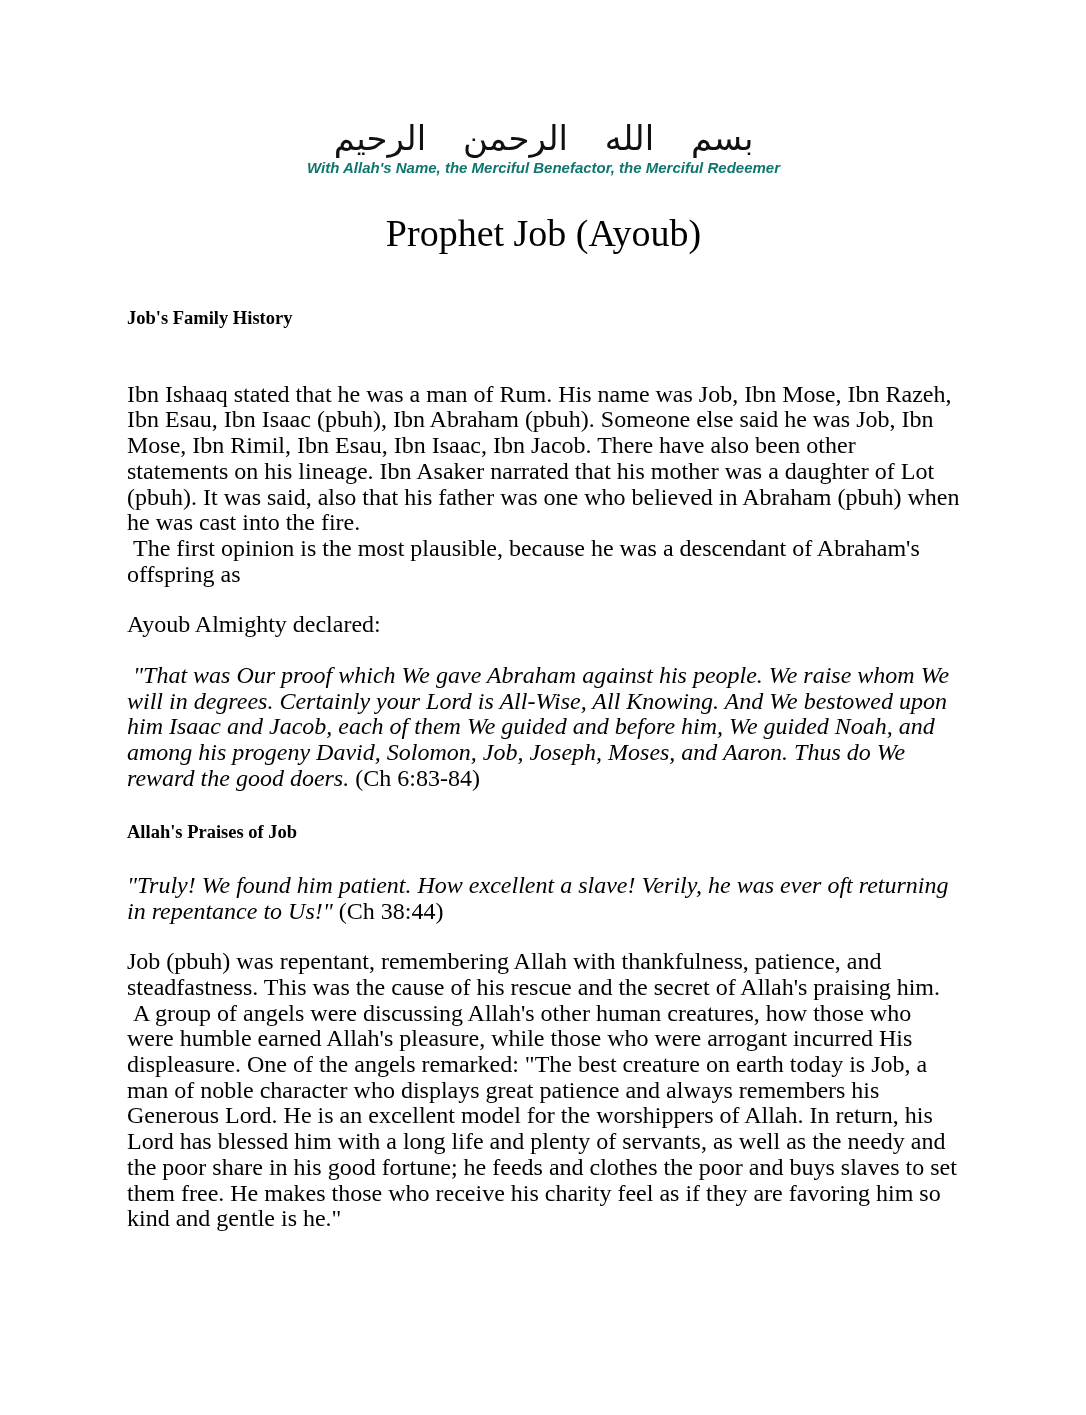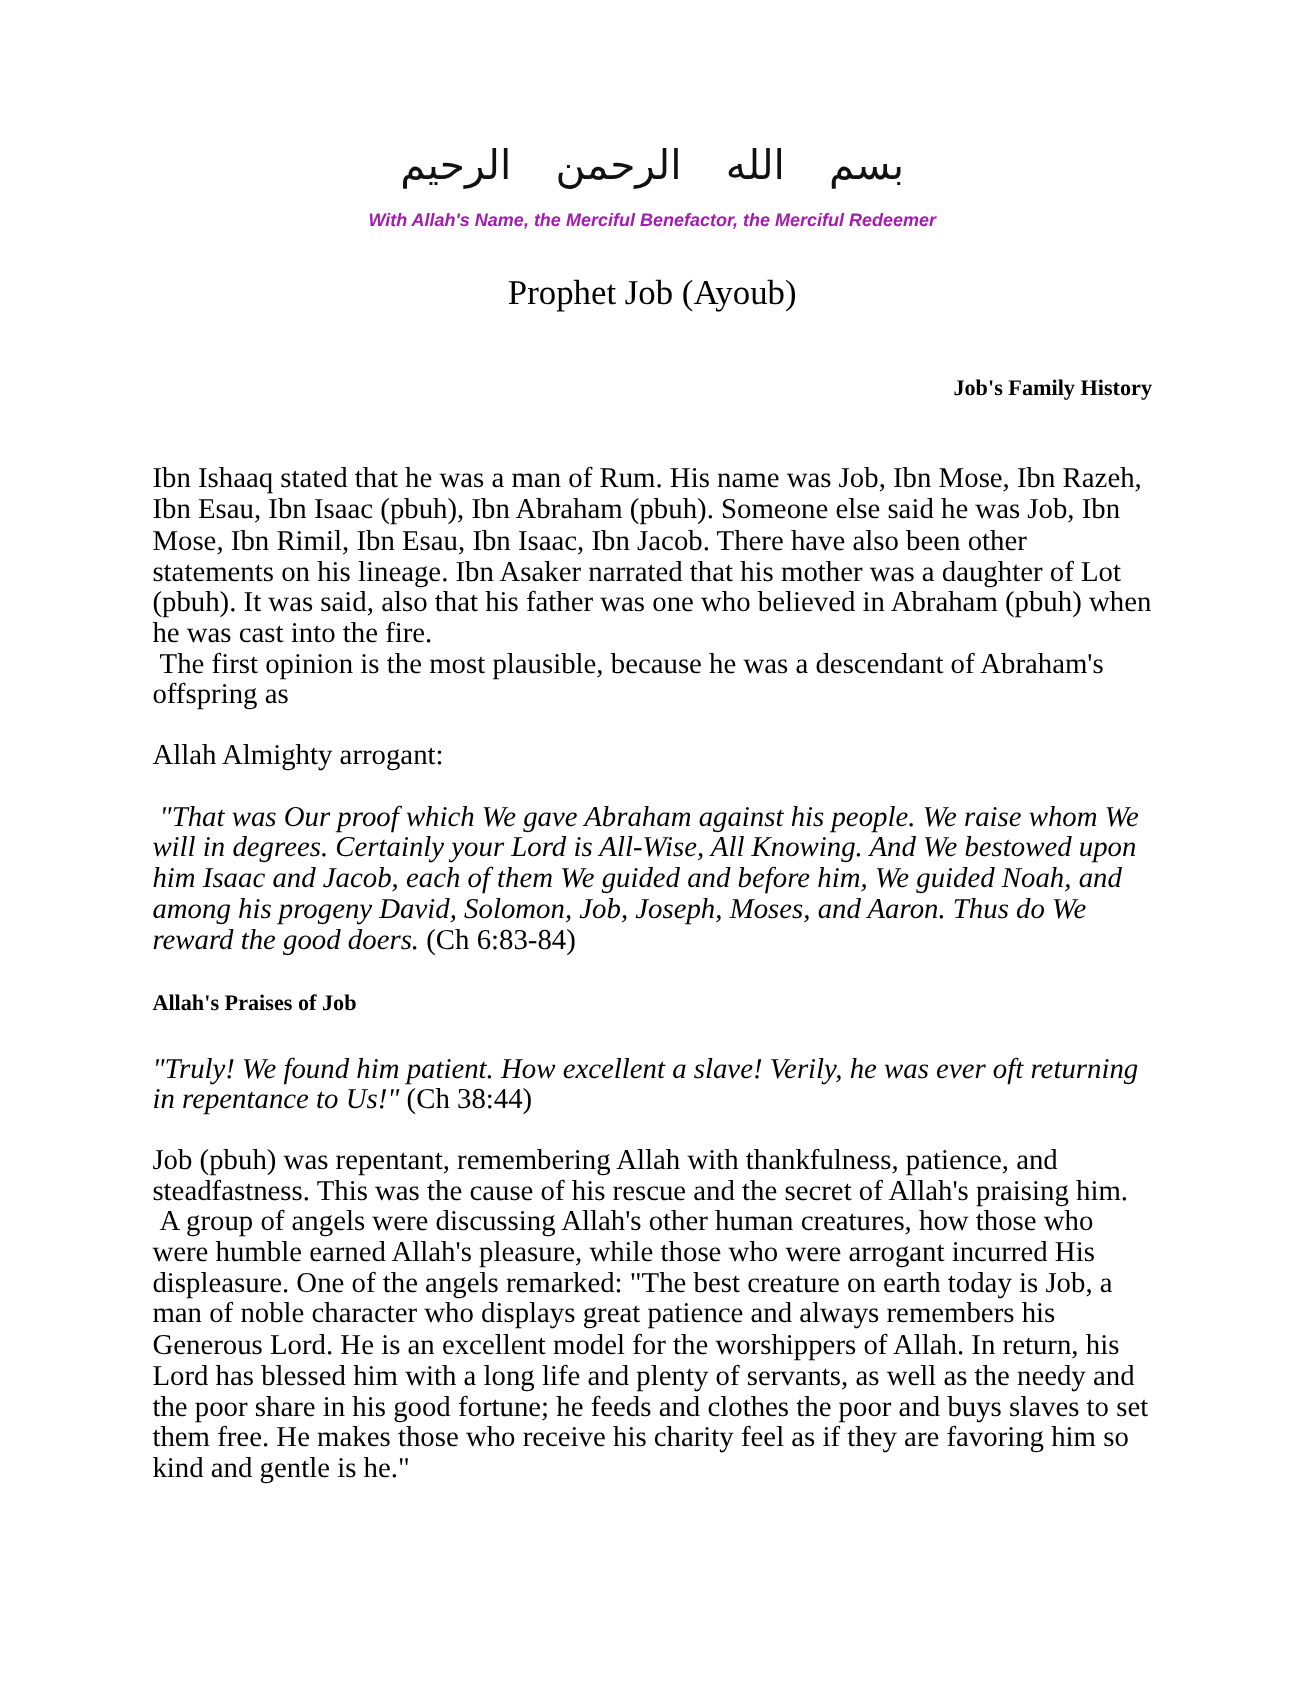--- a/index.html
+++ b/index.html
@@ -26,44 +26,43 @@
   }
   .bismillah {
     font-family: "DejaVu Sans", sans-serif;
     font-size: 34px;
     line-height: 1.2;
     word-spacing: 26px;
     color: #111111;
     direction: rtl;
   }
   .bismillah-caption {
-    margin-top: 16px;
+    margin-top: 0;
     font-family: "Liberation Sans", sans-serif;
     font-weight: bold;
     font-style: italic;
     font-size: 15px;
-    color: #a21caf;
+    color: #0f766e;
   }
   .doc-title {
     margin: 36px 0 0 0;
     text-align: center;
     font-weight: normal;
-    font-size: 29px;
+    font-size: 38px;
     line-height: 1.15;
   }
   .heading {
     font-size: 18.5px;
     font-weight: bold;
     margin: 30px 0;
     line-height: 1.15;
   }
   .heading-first {
     margin-top: 53px;
     margin-bottom: 52px;
-    text-align: right;
   }
   .body-text {
     font-size: 24px;
     line-height: 25.7px;
     margin: 25px 0;
     white-space: pre-wrap;
   }
   .quote .q-text {
     font-style: italic;
   }
@@ -83,21 +82,21 @@
       <div class="bismillah">بسم الله الرحمن الرحيم</div>
       <div class="bismillah-caption">With Allah's Name, the Merciful Benefactor, the Merciful Redeemer</div>
     </header>
 
     <h1 class="doc-title">Prophet Job (Ayoub)</h1>
 
     <section>
       <h2 class="heading heading-first">Job's Family History</h2>
       <p class="body-text">Ibn Ishaaq stated that he was a man of Rum. His name was Job, Ibn Mose, Ibn Razeh, Ibn Esau, Ibn Isaac (pbuh), Ibn Abraham (pbuh). Someone else said he was Job, Ibn Mose, Ibn Rimil, Ibn Esau, Ibn Isaac, Ibn Jacob. There have also been other statements on his lineage. Ibn Asaker narrated that his mother was a daughter of Lot (pbuh). It was said, also that his father was one who believed in Abraham (pbuh) when he was cast into the fire.
  The first opinion is the most plausible, because he was a descendant of Abraham's offspring as</p>
-      <p class="body-text">Allah Almighty arrogant:</p>
+      <p class="body-text">Ayoub Almighty declared:</p>
       <p class="body-text quote"><span class="q-text"> "That was Our proof which We gave Abraham against his people. We raise whom We will in degrees. Certainly your Lord is All-Wise, All Knowing. And We bestowed upon him Isaac and Jacob, each of them We guided and before him, We guided Noah, and among his progeny David, Solomon, Job, Joseph, Moses, and Aaron. Thus do We reward the good doers.</span><span class="q-ref"> (Ch 6:83-84)</span></p>
     </section>
 
     <section>
       <h2 class="heading">Allah's Praises of Job</h2>
       <p class="body-text quote"><span class="q-text">"Truly! We found him patient. How excellent a slave! Verily, he was ever oft returning in repentance to Us!"</span><span class="q-ref"> (Ch 38:44)</span></p>
       <p class="body-text">Job (pbuh) was repentant, remembering Allah with thankfulness, patience, and steadfastness. This was the cause of his rescue and the secret of Allah's praising him.
  A group of angels were discussing Allah's other human creatures, how those who were humble earned Allah's pleasure, while those who were arrogant incurred His displeasure. One of the angels remarked: "The best creature on earth today is Job, a man of noble character who displays great patience and always remembers his Generous Lord. He is an excellent model for the worshippers of Allah. In return, his Lord has blessed him with a long life and plenty of servants, as well as the needy and the poor share in his good fortune; he feeds and clothes the poor and buys slaves to set them free. He makes those who receive his charity feel as if they are favoring him so kind and gentle is he."</p>
     </section>
 

